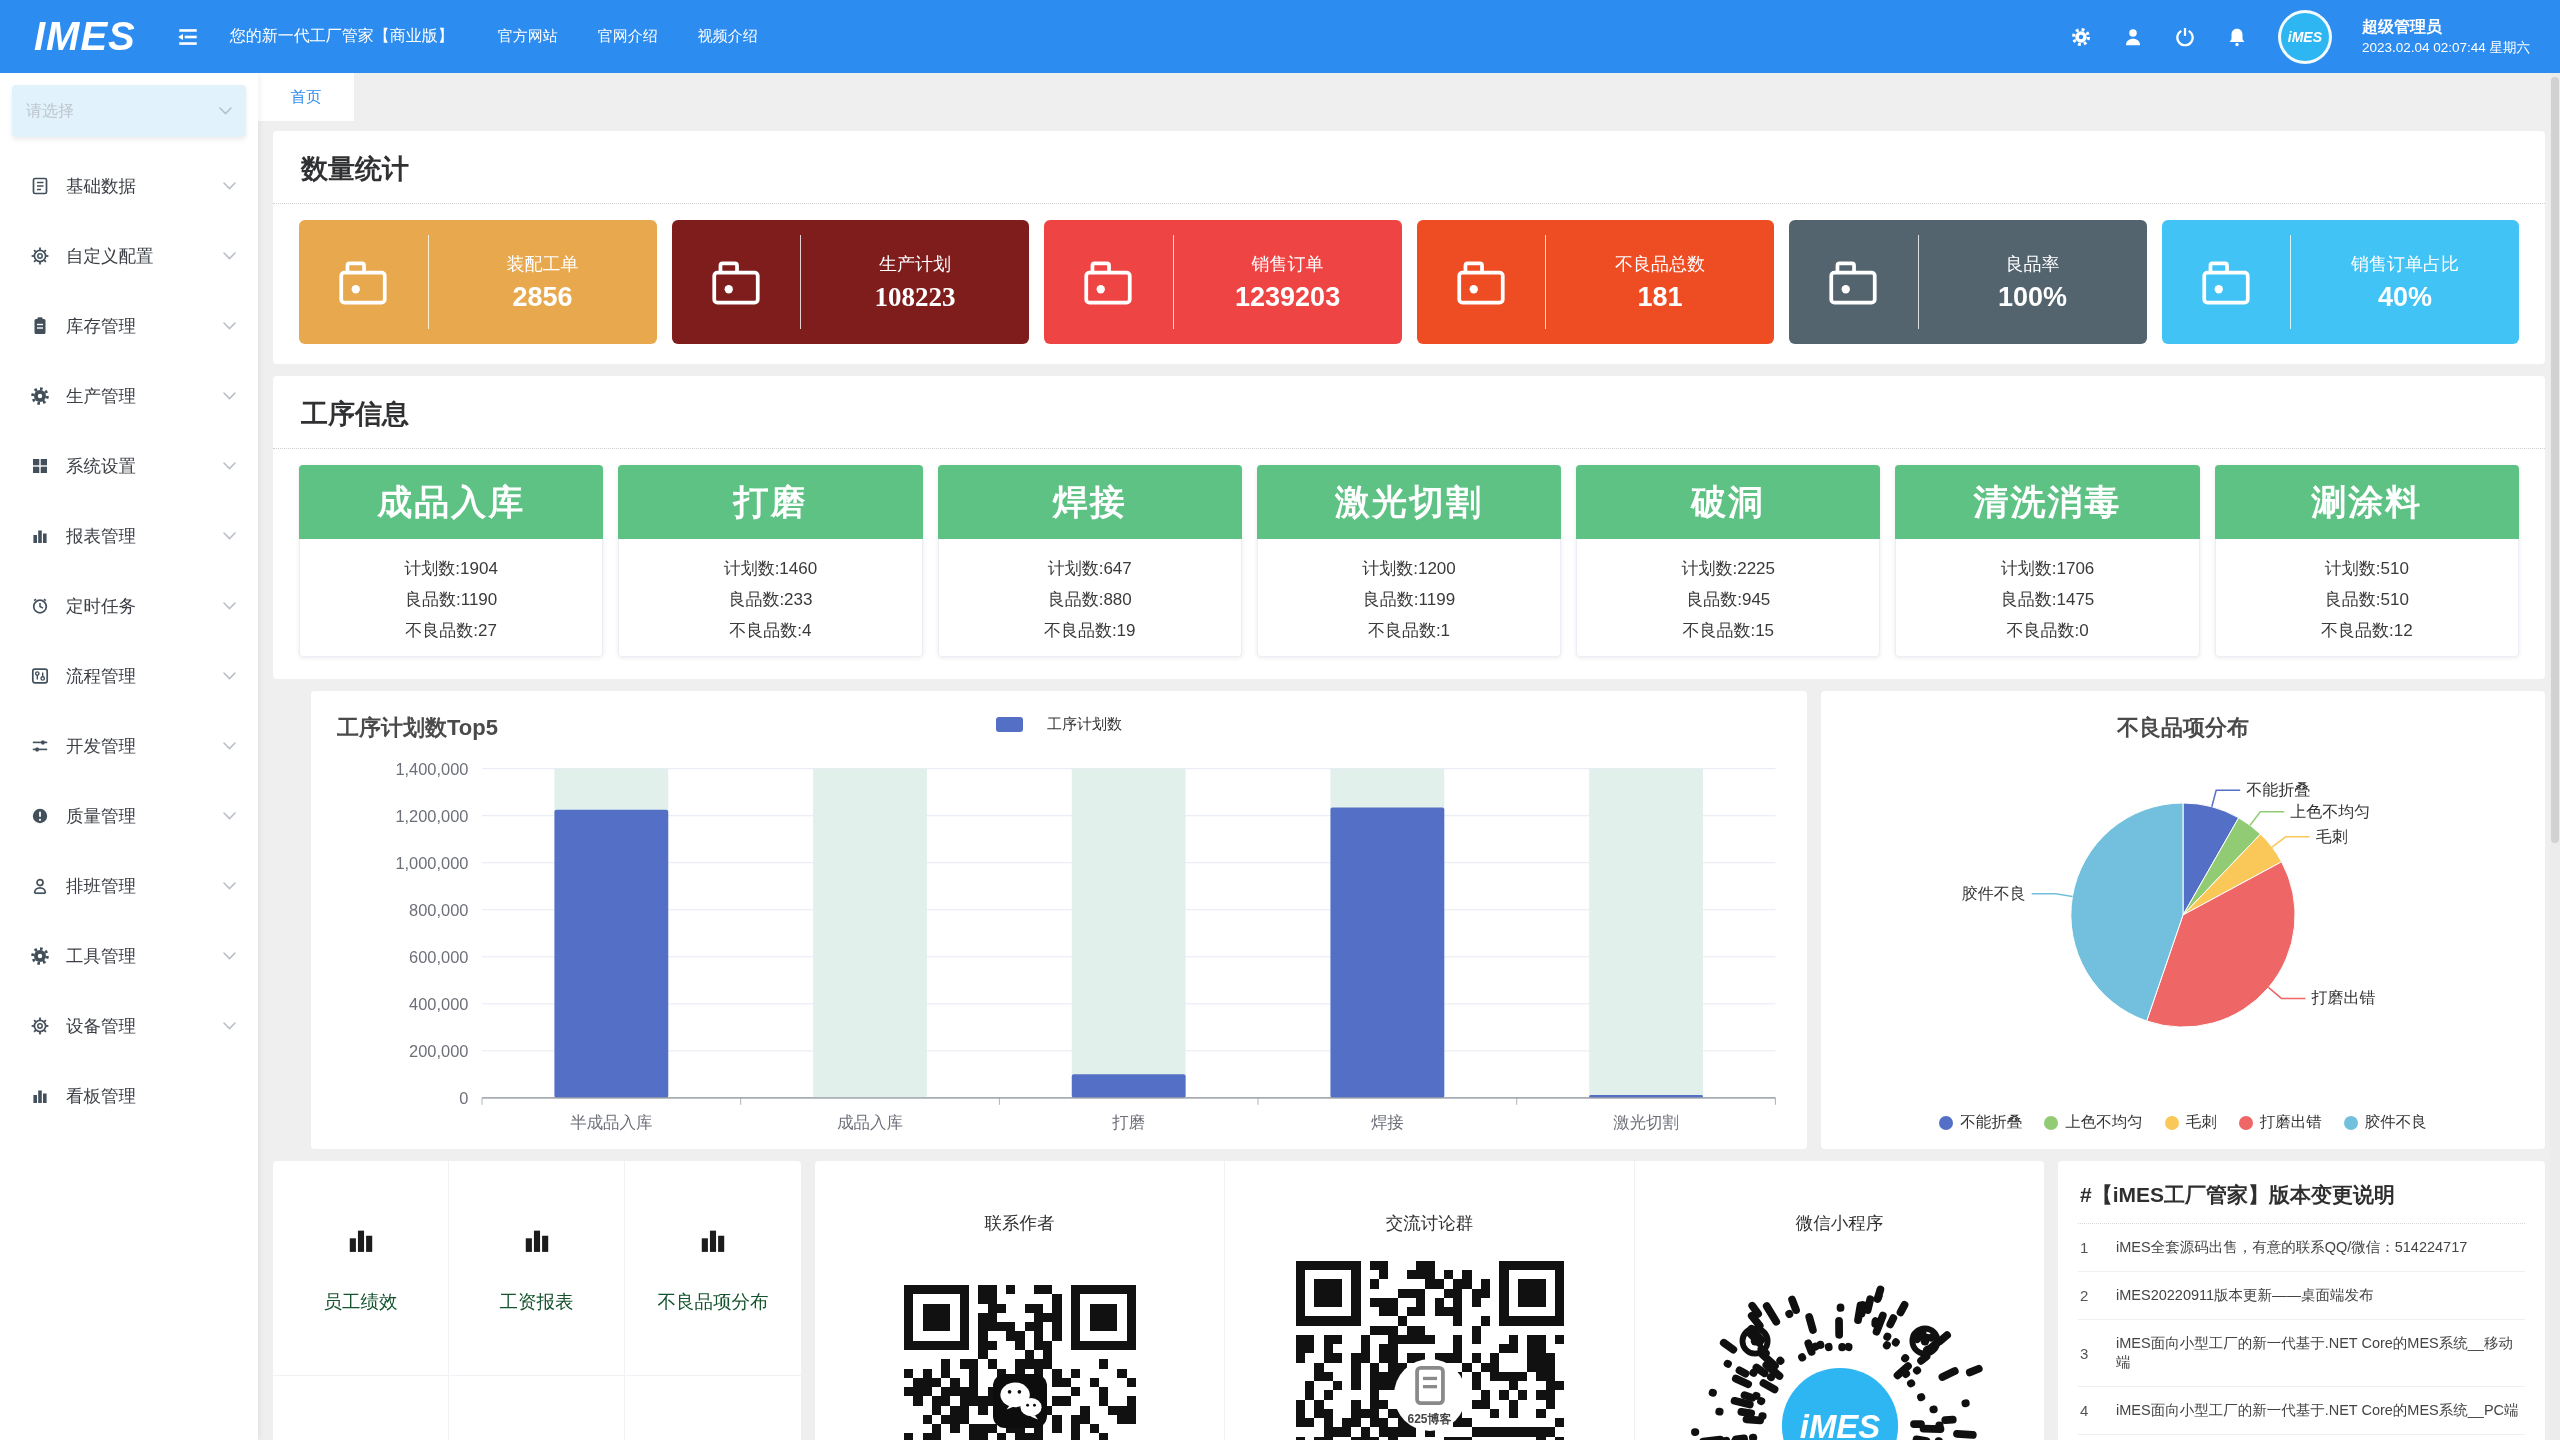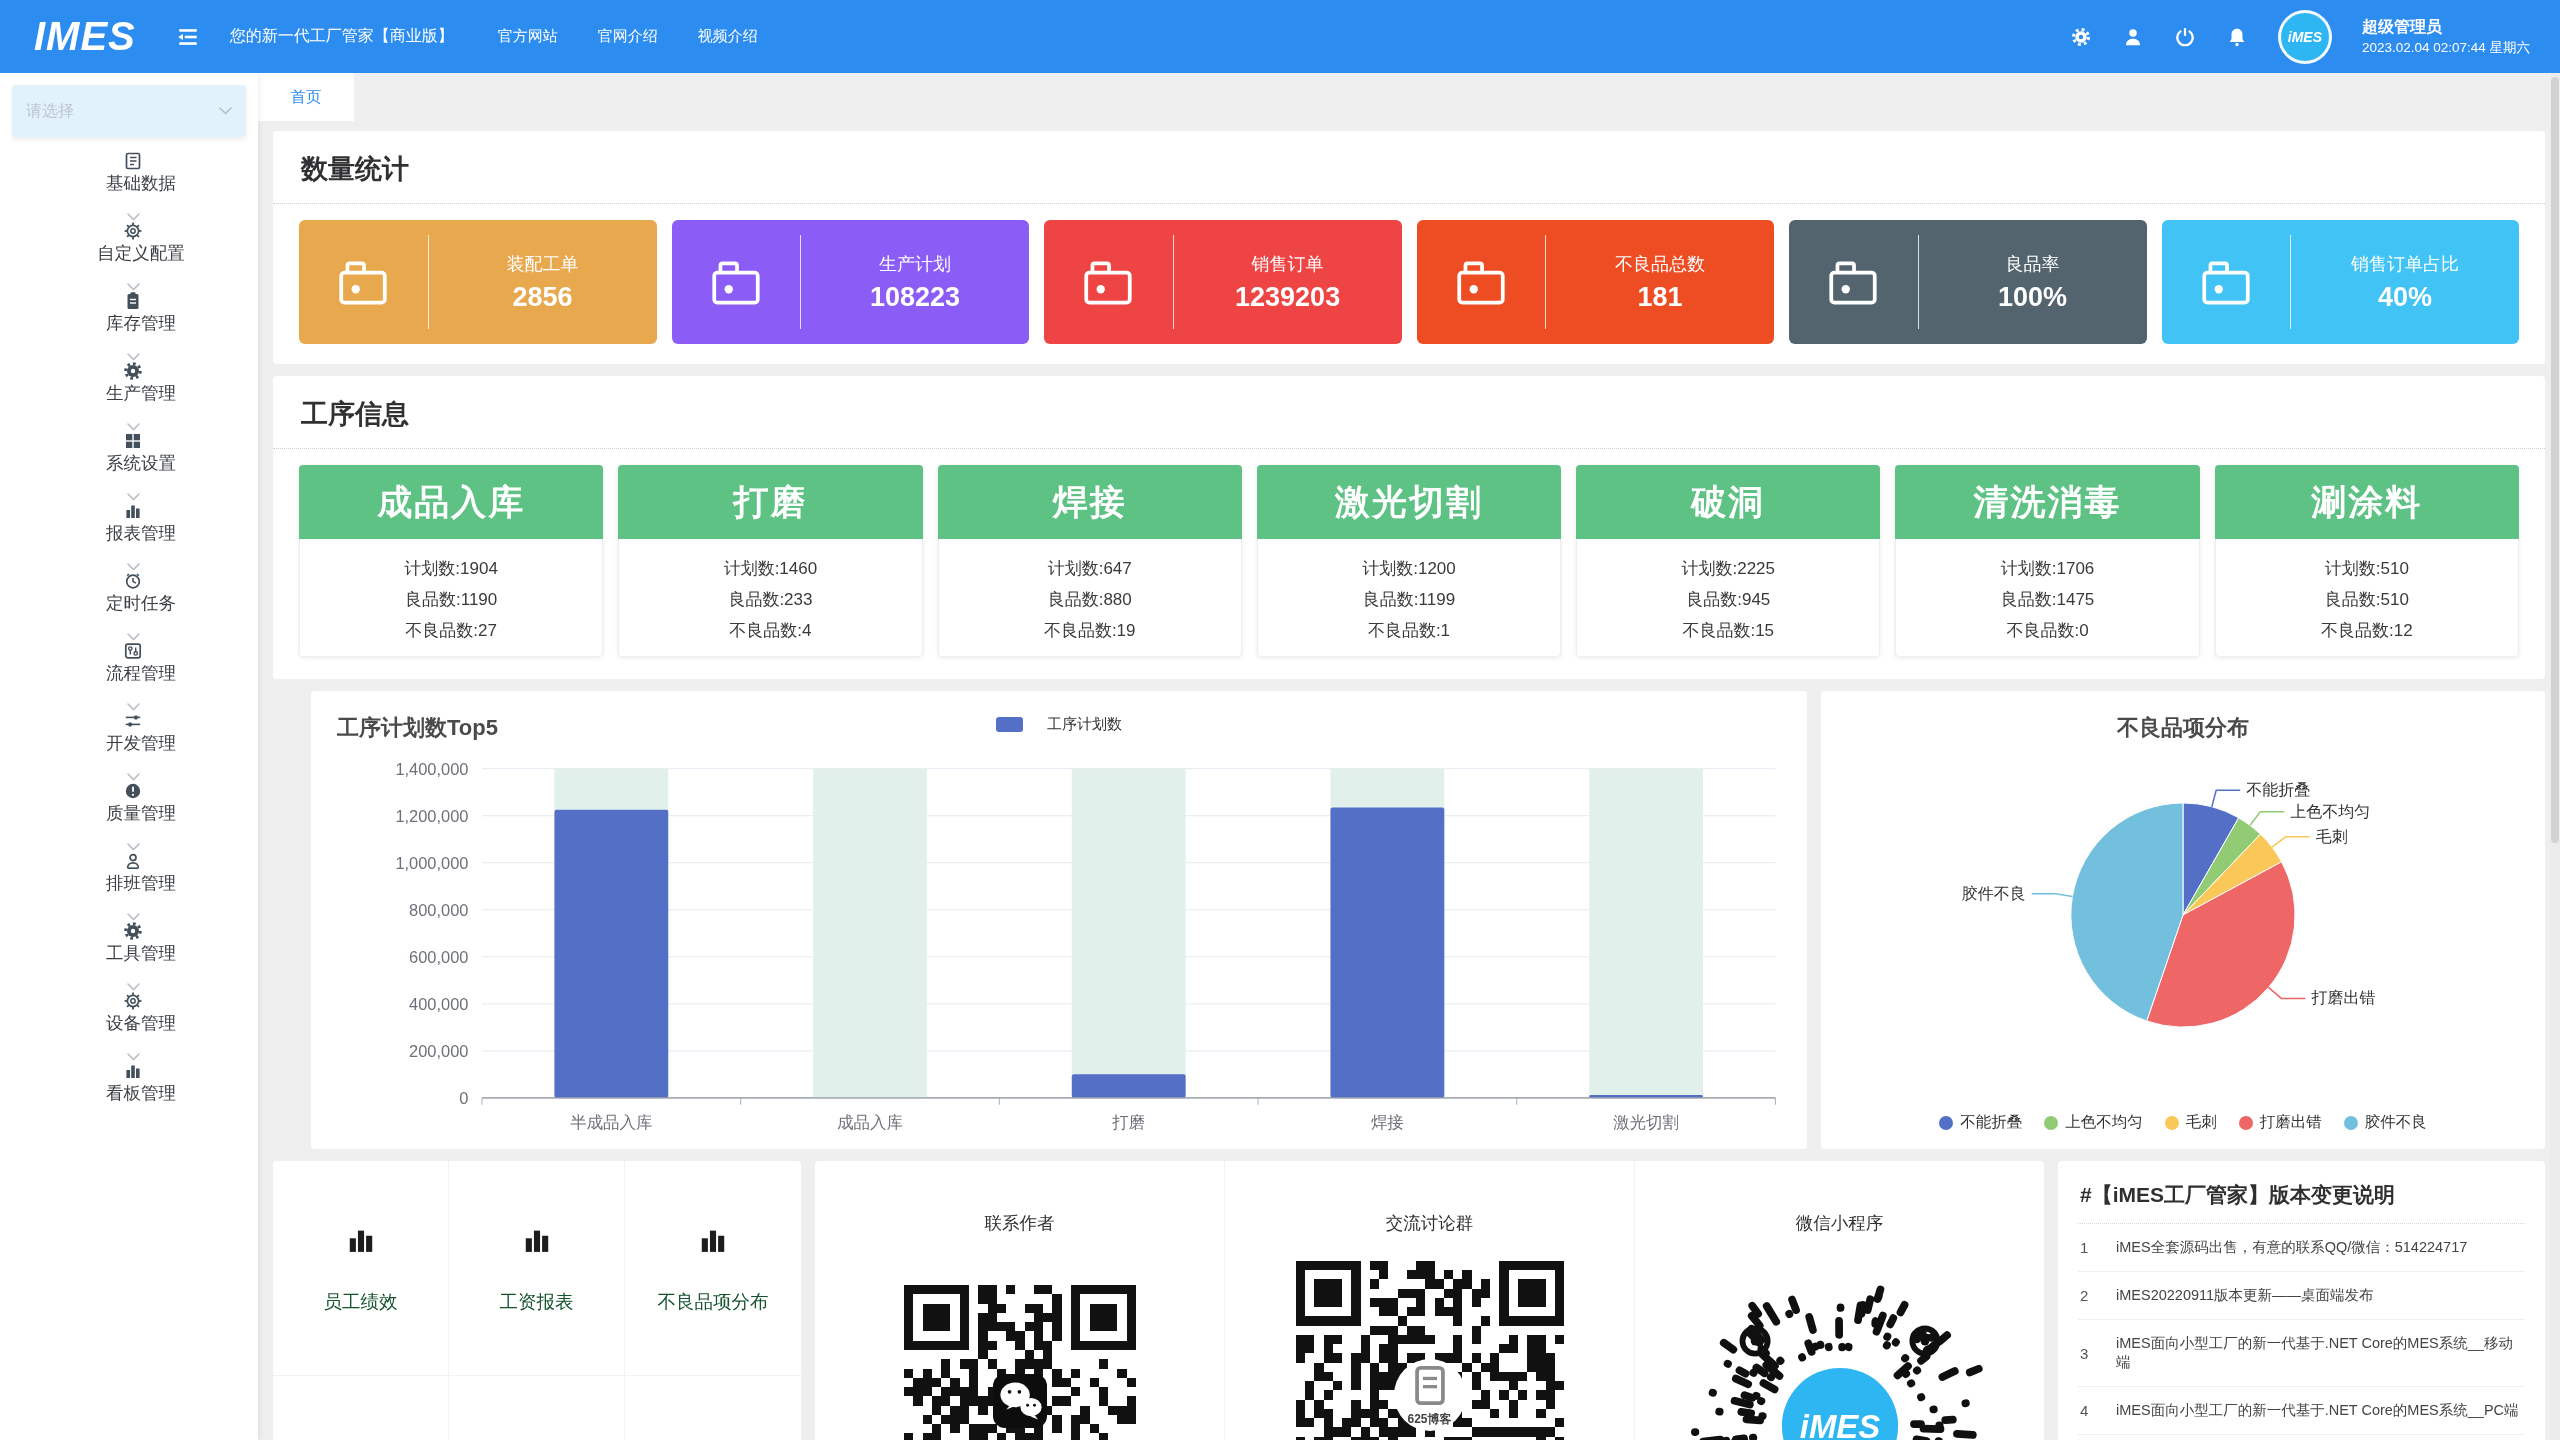--- a/index.html
+++ b/index.html
@@ -23,21 +23,21 @@
   .uname{font-size:16px;font-weight:700;}
   .udate{font-size:13.5px;}
 
   
   .sidebar{position:absolute;left:0;top:73px;width:258px;bottom:0;background:#fff;
     box-shadow:2px 0 6px rgba(0,0,0,.06);z-index:20;}
   .sel{margin:12px 12px 0 12px;height:52px;background:#e1f2fd;border-radius:4px;display:flex;
     align-items:center;padding:0 14px;box-shadow:0 3px 5px rgba(0,0,0,.07);cursor:pointer;}
   .sel-ph{color:#bfc6cd;font-size:16px;flex:1;}
   .menu{margin-top:14px;}
-  .mi{height:70px;display:flex;align-items:center;padding:0 22px 0 30px;cursor:pointer;flex-direction:column;}
+  .mi{height:70px;display:flex;align-items:center;padding:0 22px 0 30px;cursor:pointer;}
   .mi .ic{width:20px;height:20px;color:#43505c;flex:none;}
   .mi .lbl{font-size:17.5px;color:#3b3f45;margin-left:16px;flex:1;}
   .chev{width:13px;height:8px;color:#b9bfc8;flex:none;}
 
   
   .tabbar{position:absolute;left:258px;top:73px;right:0;height:48px;background:#efefef;display:flex;}
   .tab{width:96px;height:48px;background:#fff;color:#2d8cf0;font-size:15.5px;display:flex;
     align-items:center;justify-content:center;cursor:pointer;}
 
   
@@ -426,21 +426,21 @@
             <svg width="58" height="58">
               <use href="#ic-folder"></use>
             </svg>
           </div>
           <div class="sc-div"></div>
         <div class="sc-text">
             <div class="sc-label">装配工单</div>
             <div class="sc-value">2856</div>
           </div>
       </div>
-      <div class="stat-card" style="background: #8b5cf6;">
+      <div class="stat-card" style="background: #7f1d1d; font-family: Liberation Serif, serif;">
         <div class="sc-icon">
             <svg width="58" height="58">
               <use href="#ic-folder"></use>
             </svg>
           </div>
           <div class="sc-div"></div>
         <div class="sc-text">
             <div class="sc-label">生产计划</div>
             <div class="sc-value">108223</div>
           </div>

